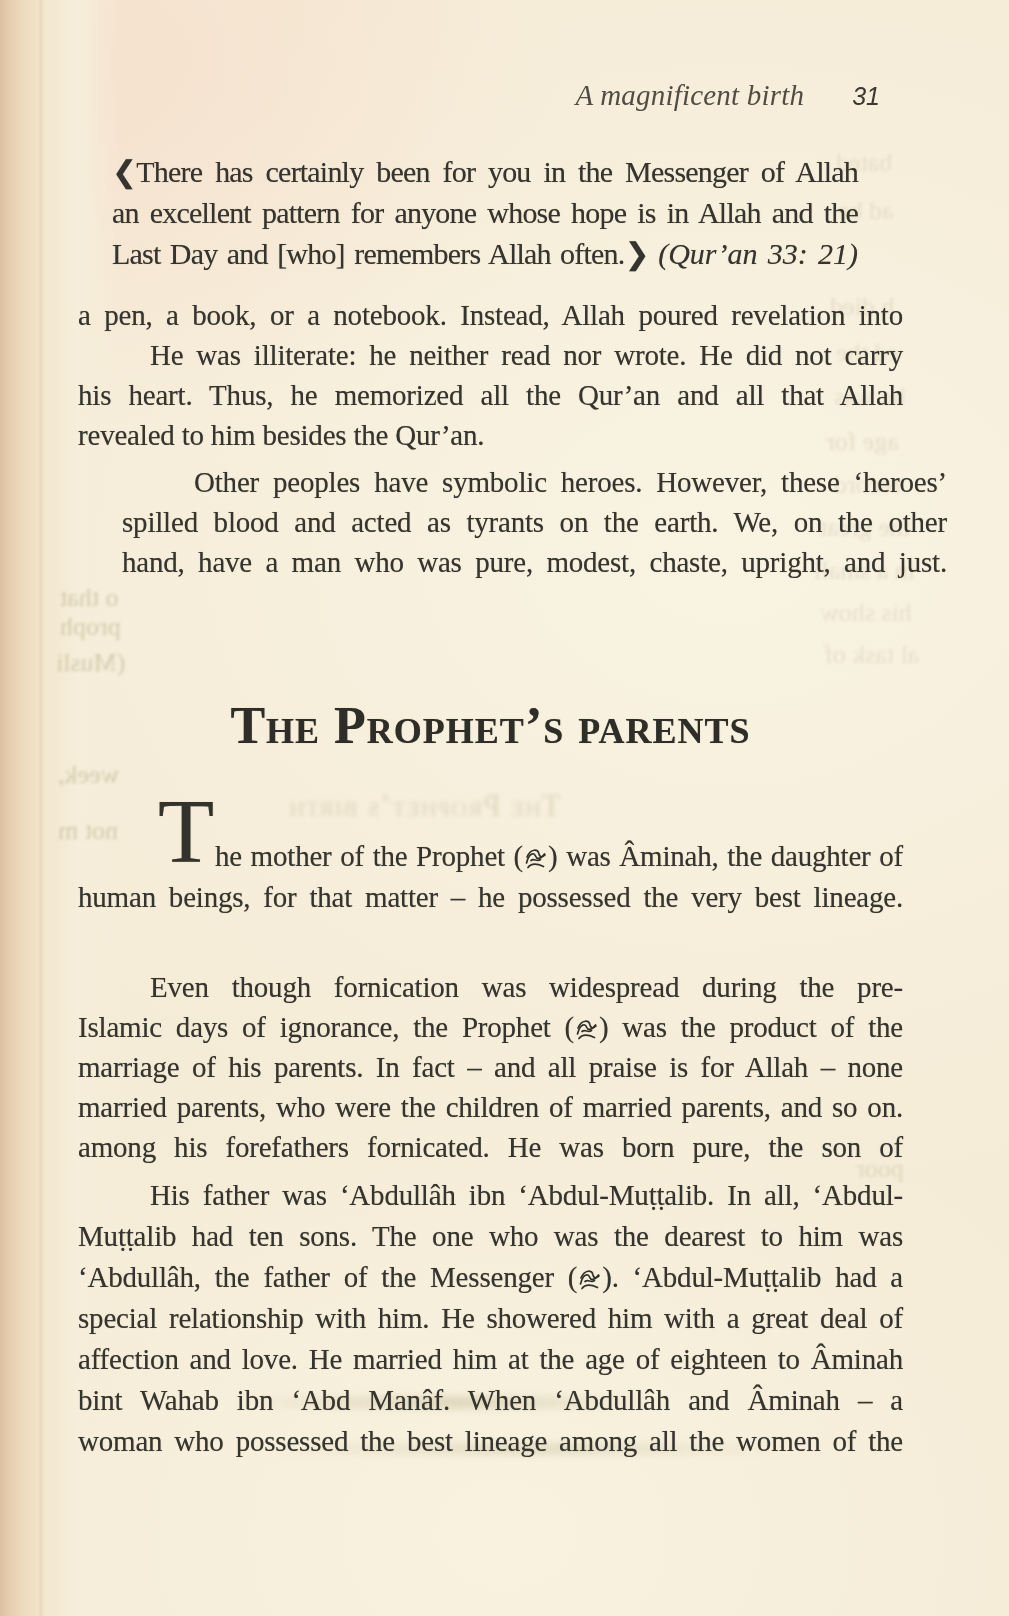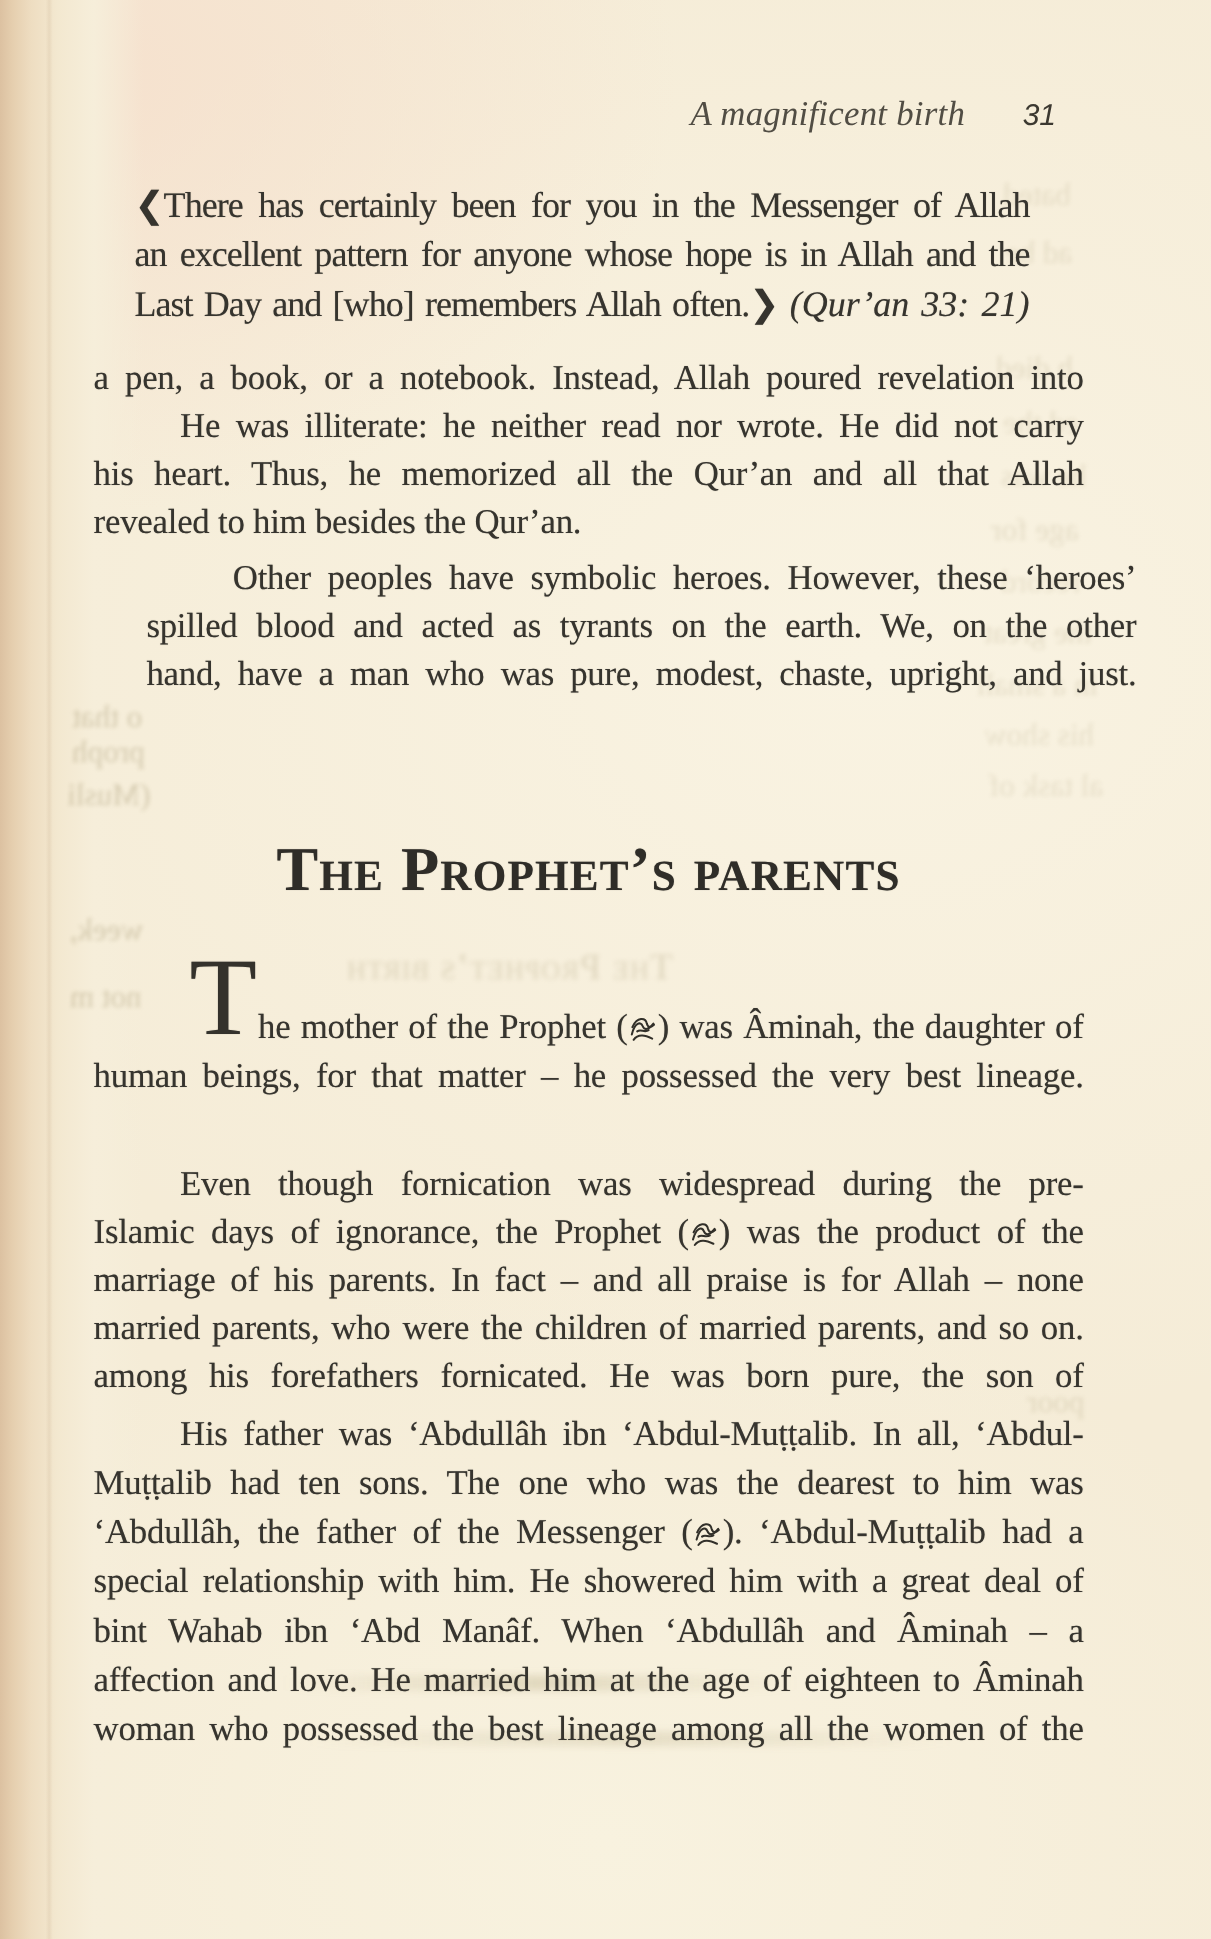--- a/index.html
+++ b/index.html
@@ -150,17 +150,17 @@
       <div class="tl">Muṭṭalib had ten sons. The one who was the dearest to him was</div>
       <div class="tl">‘Abdullâh, the father of the Messenger (<svg class="salawat" width="23" height="26" viewBox="0 0 23 26">
           <g fill="none" stroke="#32302a" stroke-width="1.7" stroke-linecap="round">
             <path d="M2.5 18 C5 8 10 7 11.5 11 C13 15 17 14 20.5 9"></path>
             <path d="M3 12 C7 3 14 4 15 9 C16 13 19 12 21 10"></path>
             <path d="M4 22.5 C8 17 14 19 19.5 21.5"></path>
             <path d="M7 15.5 C10 13 13 17 16.5 14.5"></path>
           </g>
         </svg>). ‘Abdul-Muṭṭalib had a</div>
       <div class="tl">special relationship with him. He showered him with a great deal of</div>
+      <div class="tl">affection and love. He married him at the age of eighteen to Âminah</div>
       <div class="tl">bint Wahab ibn ‘Abd Manâf. When ‘Abdullâh and Âminah – a</div>
-      <div class="tl">affection and love. He married him at the age of eighteen to Âminah</div>
       <div class="tl">woman who possessed the best lineage among all the women of the</div>
     </div>
 </div>
 
 </body></html>

